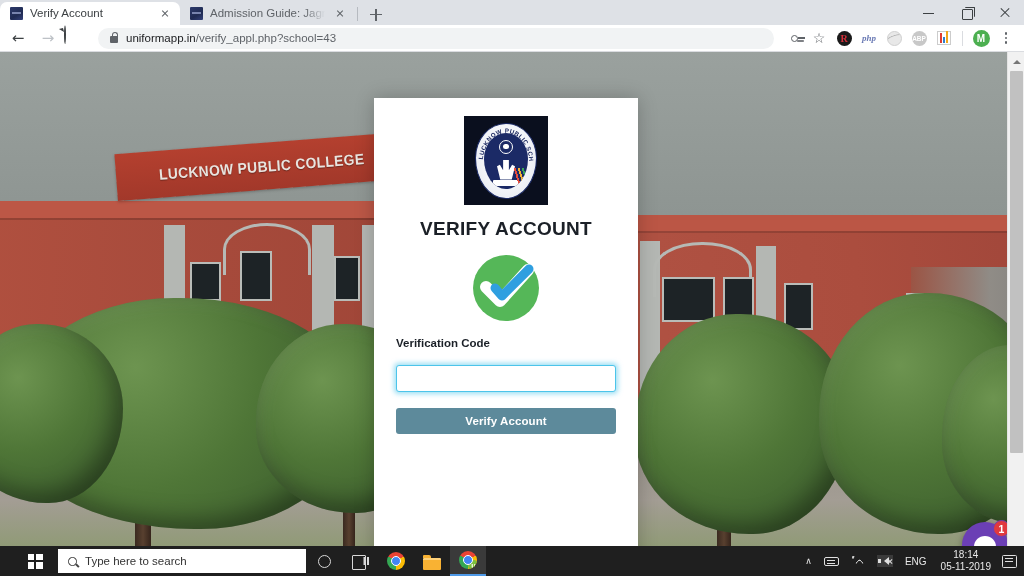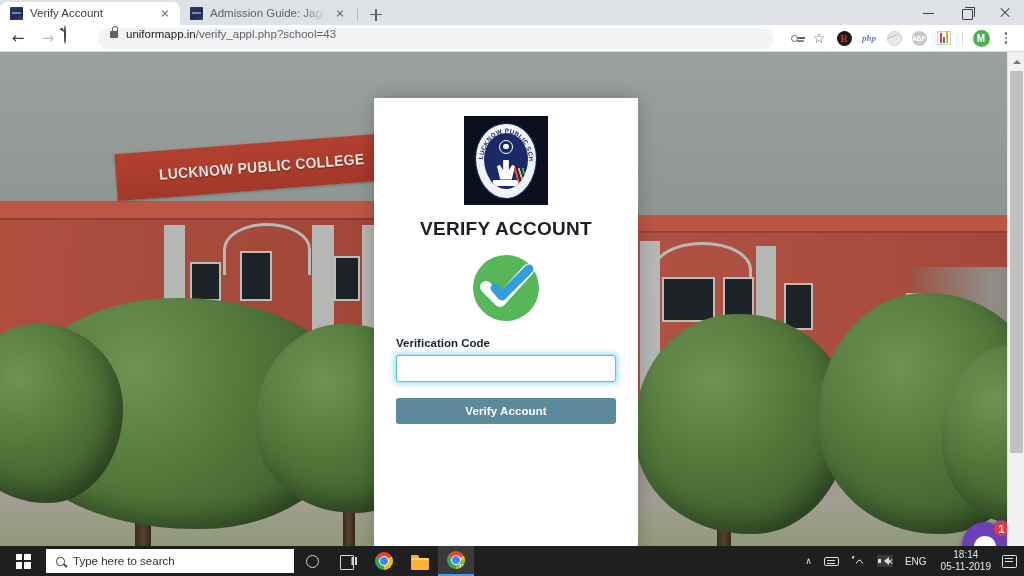--- a/index.html
+++ b/index.html
@@ -108,21 +108,21 @@
     border-top-color: transparent; position: relative;
     transform: rotate(35deg);
   }
   .reload::after {
     content: ""; position: absolute; right: -1px; top: -1px;
     border: 3.2px solid transparent; border-bottom-color: #3c4043;
     transform: rotate(30deg);
   }
   .omnibox {
     flex: 1; height: 21px; background: #f1f3f4; border-radius: 11px;
-    display: flex; padding: 0 12px; gap: 8px;
+    display: flex; align-items: center; padding: 0 12px; gap: 8px;
     margin: 0 6px 0 4px; min-width: 0;
   }
   .lock {
     width: 8px; height: 7px; flex: 0 0 8px; position: relative;
     background: #5f6368; border-radius: 1px; margin-top: 3px;
   }
   .lock::before {
     content: ""; position: absolute; left: 1.6px; top: -4.2px;
     width: 4.8px; height: 5px; border: 1.3px solid #5f6368;
     border-bottom: none; border-radius: 3px 3px 0 0;
@@ -344,21 +344,21 @@
     letter-spacing: .3px; margin-bottom: 11px;
   }
   .check-wrap { margin-bottom: 12px; }
   .check-wrap svg { display: block; }
   .subtitle {
     font-size: 12.2px; font-style: italic; color: #2b3138;
     line-height: 1.42; margin-bottom: 16px; max-width: 210px;
   }
   .field-label {
     align-self: flex-start; font-size: 11.5px; font-weight: bold;
-    color: #1b2027; margin-bottom: 6px;
+    color: #1b2027; margin-bottom: 16px;
   }
   .code-input {
     width: 100%; height: 27px; border: 1.4px solid #4cc4ea; border-radius: 3px;
     box-shadow: 0 0 5px 1.5px rgba(76,196,234,.55);
     padding: 0 8px; font-size: 12px; font-family: "Liberation Sans", sans-serif;
     color: #333; background: #fff; outline: none; margin-bottom: 16px;
   }
   .btn {
     width: 100%; height: 26px; border: none; border-radius: 3px;
     background: #5d8a9b; color: #fff; font-size: 11.5px; font-weight: bold;
@@ -386,21 +386,21 @@
     position: absolute; right: -2px; top: -2px;
     min-width: 17px; height: 17px; border-radius: 50%;
     background: #e0393e; color: #fff; font-size: 10.5px; font-weight: bold;
     display: flex; align-items: center; justify-content: center;
     border: 1.5px solid #6b3fb5;
   }
 
   
   .taskbar {
     position: absolute; left: 0; right: 0; bottom: 0; height: 30px;
-    background: #1f1f1f; display: flex; align-items: center; z-index: 50;
+    background: #1f1f1f; display: flex; align-items: center; z-index: 50; padding-left: 12px;
   }
   .start {
     width: 46px; height: 30px; display: flex; align-items: center; justify-content: center;
   }
   .start-grid {
     width: 15px; height: 15px;
     display: grid; grid-template-columns: 1fr 1fr; grid-template-rows: 1fr 1fr; gap: 2px;
   }
   .start-grid i { background: #fff; display: block; }
   .tb-search {

